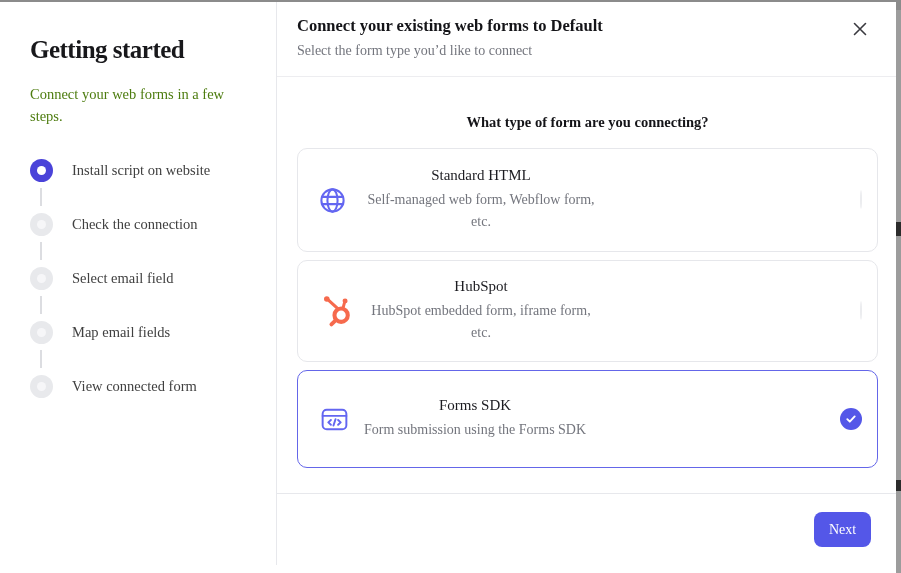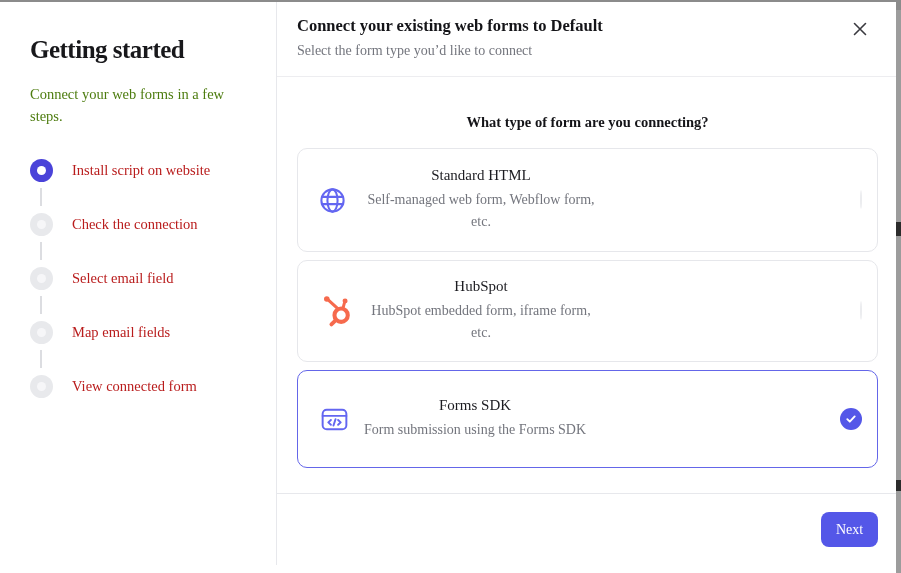--- a/index.html
+++ b/index.html
@@ -66,21 +66,21 @@
   .step-dot .inner {
     width: 9px; height: 9px; border-radius: 50%; background: #ffffff;
   }
   .step.pending .step-dot .inner { background: #f6f6f8; }
   .step-connector {
     position: absolute; left: 10px; top: 29px;
     width: 2px; height: 18px; background: #dcdde1;
   }
   .step-label {
     margin-left: 19px; padding-top: 3px;
-    font-size: 14.5px; color: #b91c1c;
+    font-size: 14.5px; color: #404040;
   }
 
   
   .dialog {
     flex: 1; height: 100%;
     display: flex; flex-direction: column;
     background: #fff;
   }
   .dialog-header {
     display: flex; justify-content: space-between; align-items: flex-start;
@@ -126,21 +126,21 @@
   .check-circle {
     width: 22px; height: 22px; border-radius: 50%;
     background: #5457e8;
     display: flex; align-items: center; justify-content: center;
   }
 
   .dialog-footer {
     height: 72px; flex: none;
     border-top: 1px solid #e7e8ec;
     display: flex; align-items: center; justify-content: flex-end;
-    padding-right: 18px;
+    padding-right: 25px;
   }
   .next-btn {
     width: 57px; height: 35px;
     background: #5457e8; color: #fff;
     border: none; border-radius: 8px;
     font-family: inherit; font-size: 14px; font-weight: 500;
     cursor: pointer;
   }
 </style>
 </head>

